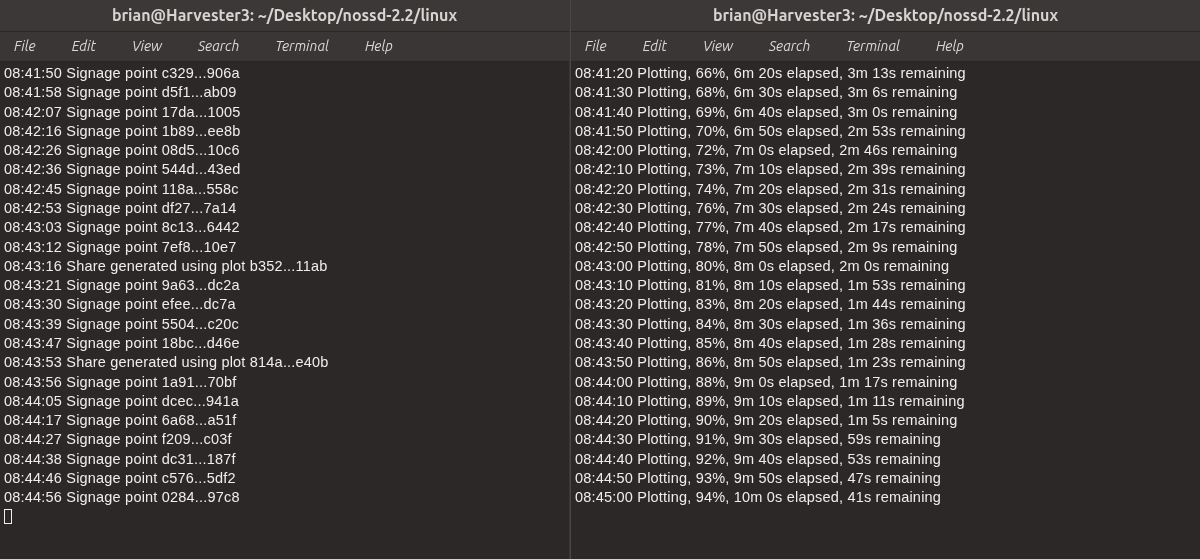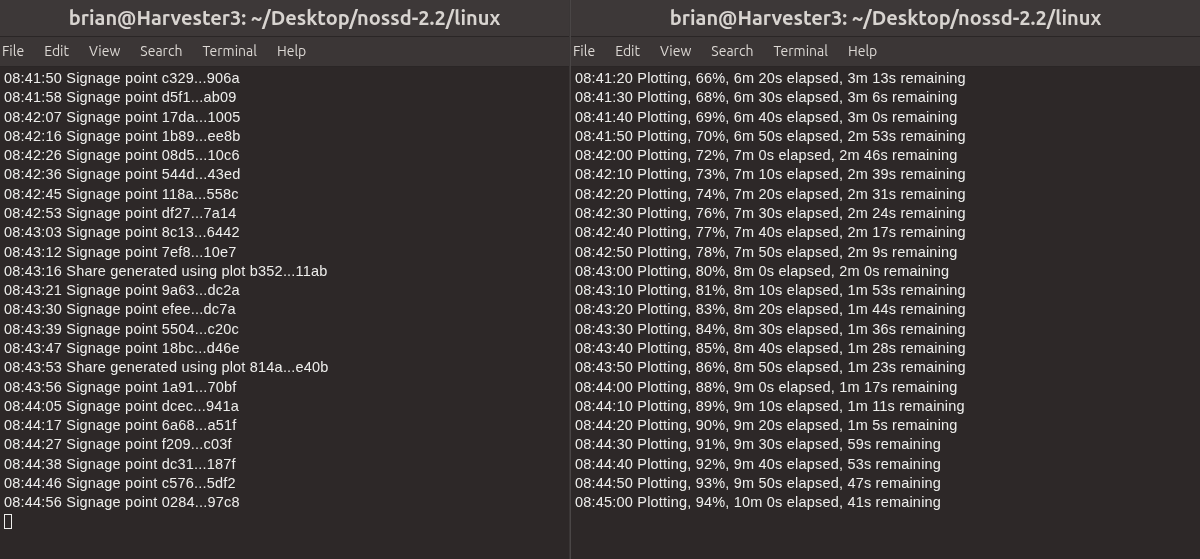--- a/index.html
+++ b/index.html
@@ -28,31 +28,32 @@
     }
     .pane-right {
       flex: 1;
       border-left: 1px solid #4a4646;
     }
     .titlebar {
       background: #3d3838;
       color: #d8d4d0;
       font-family: "Ubuntu", sans-serif;
       font-weight: 600;
-      font-size: 20px;
+      font-size: 16px;
       text-align: center;
       padding: 6px 0 7px;
       border-bottom: 1px solid #2a2626;
     }
     .menubar {
       background: #3b3636;
-      padding: 6px 0 7px;
+      padding: 6px 12px 7px;
       display: flex;
-      gap: 0;
+      gap: 16px;
       border-bottom: 1px solid #2a2626;
+      font-style: italic;
     }
     .menu-item {
       color: #dcd8d4;
       font-family: "Ubuntu", sans-serif;
       font-size: 14px;
       padding: 0 10px;
       cursor: pointer;
     }
     .menu-item:first-child {
       padding-left: 2px;

